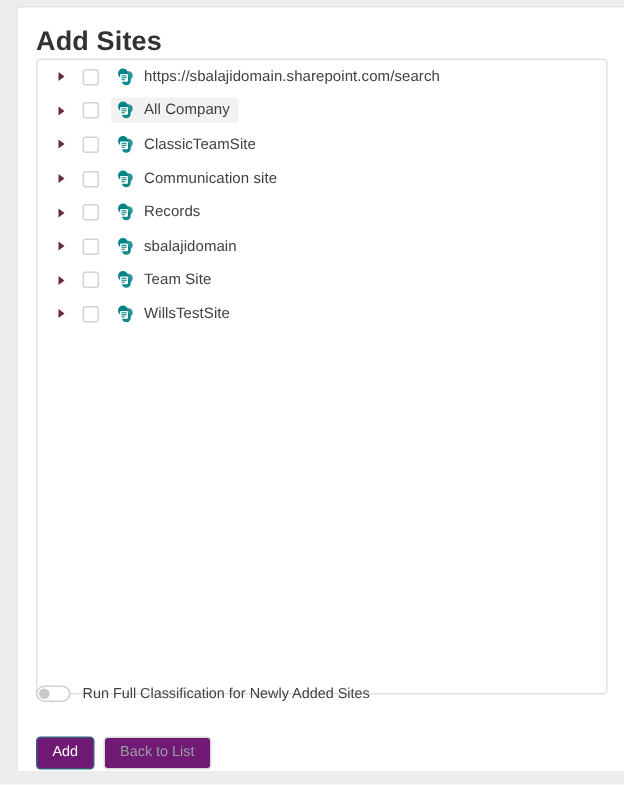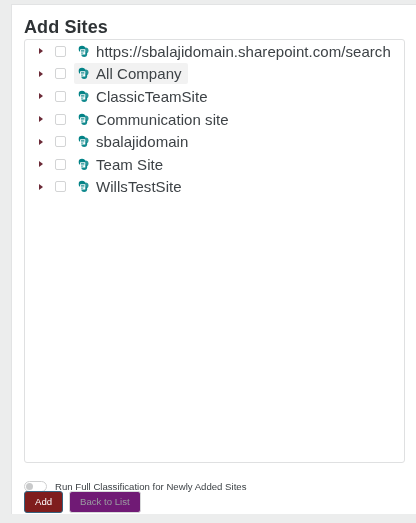--- a/index.html
+++ b/index.html
@@ -92,29 +92,29 @@
   }
   .sp-icon {
     width: 13px;
     height: 13px;
     flex: 0 0 13px;
     position: relative;
     margin-right: 6px;
   }
   .sp-icon svg { display: block; }
   .row-label {
-    font-size: 15px;
+    font-size: 10px;
     color: #3d4246;
     white-space: nowrap;
     letter-spacing: 0.05px;
   }
   .toggle-row {
     position: absolute;
     left: 12px;
-    top: 476px;
+    top: 452px;
     display: flex;
     align-items: center;
   }
   .toggle-switch {
     width: 23px;
     height: 11px;
     border-radius: 6px;
     background: #ffffff;
     border: 1px solid #cfd0d1;
     position: relative;
@@ -148,21 +148,21 @@
     font-family: "Liberation Sans", sans-serif;
     font-size: 9.6px;
     border-radius: 3px;
     padding: 5px 10px;
     box-sizing: border-box;
     cursor: pointer;
     line-height: 1;
     white-space: nowrap;
   }
   .btn-primary {
-    background: #7f1d1d;
+    background: #701a75;
     color: #ffffff;
     border: 1px solid #35637f;
   }
   .btn-secondary {
     background: #701a75;
     color: #9a9ea1;
     border: 1px solid #d8d9da;
     margin-left: 6px;
   }
 </style>
@@ -246,20 +246,40 @@
                 <circle cx="5.0" cy="4.0" r="3.3" fill="#038387"></circle>
                 <circle cx="8.6" cy="5.4" r="2.9" fill="#038387" opacity="0.85"></circle>
                 <circle cx="7.2" cy="8.9" r="3.0" fill="#038387" opacity="0.95"></circle>
                 <rect x="3.1" y="4.3" width="5.2" height="5.2" rx="0.5" fill="#ffffff"></rect>
                 <rect x="4.0" y="5.2" width="3.4" height="0.7" fill="#038387"></rect>
                 <rect x="4.0" y="6.5" width="3.4" height="0.7" fill="#038387"></rect>
                 <rect x="4.0" y="7.8" width="2.2" height="0.7" fill="#038387"></rect>
               </svg>
             </span>
             <span class="row-label">Communication site</span>
+          </div>
+        </div>
+        <div class="tree-row">
+          <div class="expander">
+            <div class="tri"></div>
+          </div>
+          <div class="row-checkbox"></div>
+          <div class="row-label-wrap">
+            <span class="sp-icon">
+              <svg width="13" height="13" viewBox="0 0 13 13" xmlns="http://www.w3.org/2000/svg">
+                <circle cx="5.0" cy="4.0" r="3.3" fill="#038387"></circle>
+                <circle cx="8.6" cy="5.4" r="2.9" fill="#038387" opacity="0.85"></circle>
+                <circle cx="7.2" cy="8.9" r="3.0" fill="#038387" opacity="0.95"></circle>
+                <rect x="3.1" y="4.3" width="5.2" height="5.2" rx="0.5" fill="#ffffff"></rect>
+                <rect x="4.0" y="5.2" width="3.4" height="0.7" fill="#038387"></rect>
+                <rect x="4.0" y="6.5" width="3.4" height="0.7" fill="#038387"></rect>
+                <rect x="4.0" y="7.8" width="2.2" height="0.7" fill="#038387"></rect>
+              </svg>
+            </span>
+            <span class="row-label">Records</span>
           </div>
         </div>
         <div class="tree-row">
           <div class="expander">
             <div class="tri"></div>
           </div>
           <div class="row-checkbox"></div>
           <div class="row-label-wrap">
             <span class="sp-icon">
               <svg width="13" height="13" viewBox="0 0 13 13" xmlns="http://www.w3.org/2000/svg">

